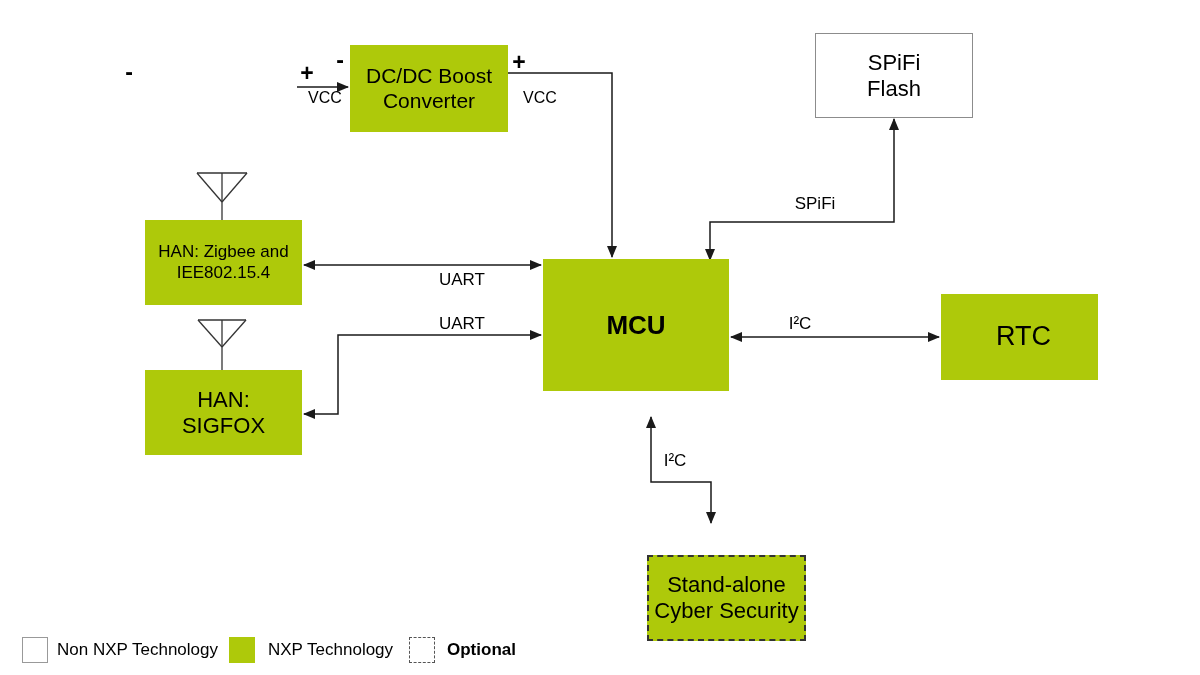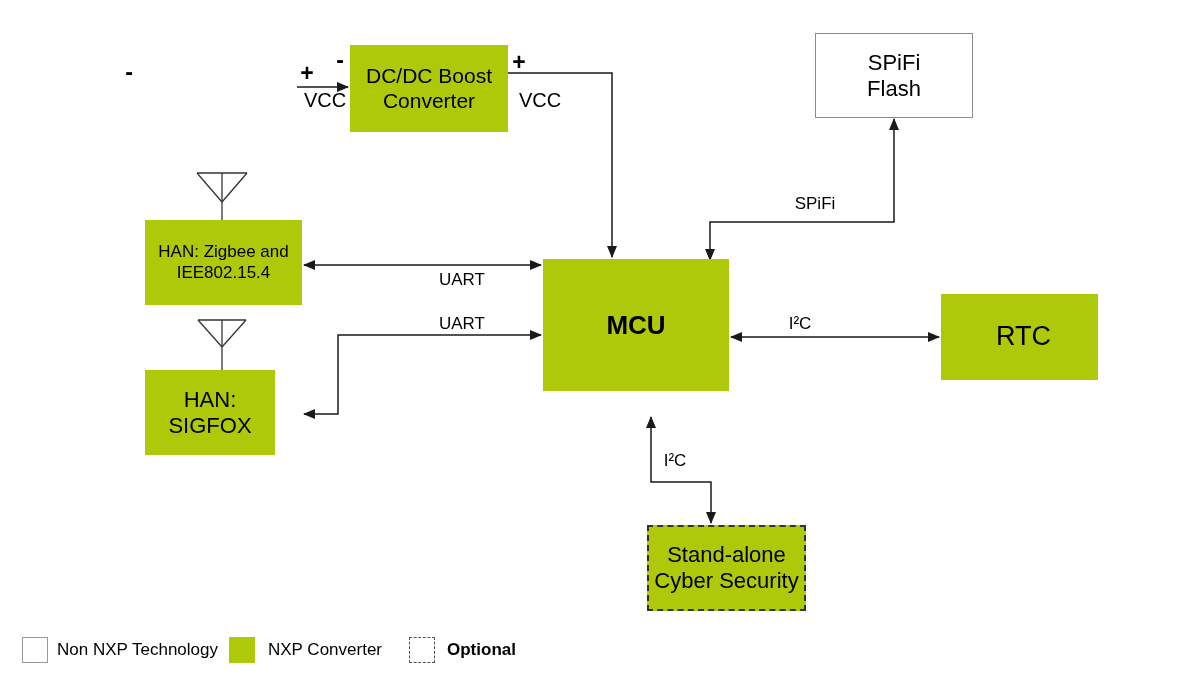--- a/index.html
+++ b/index.html
@@ -7,24 +7,24 @@
   body { font-family:"Liberation Sans", sans-serif; background:#fff; }
   #canvas { position:relative; width:1200px; height:675px; background:#ffffff; overflow:hidden; }
   #wires { position:absolute; left:0; top:0; width:1200px; height:675px; }
   .block {
     position:absolute; display:flex; align-items:center; justify-content:center;
     text-align:center; color:#000; white-space:pre-line; line-height:1.18;
     box-sizing:border-box;
   }
   .green  { background:var(--green); }
   .outline{ background:#fff; border:1.5px solid #8c8c8c; }
-  .dashed { background:var(--green); border:2px dashed #333; }
+  .dashed { background:var(--green); border:2px dashed #333;margin-top:30px; }
   .wire-label {
     position:absolute; transform:translateX(-50%); color:#000;
-    font-size:20px; white-space:nowrap;
+    font-size:16px; white-space:nowrap;
   }
   .sign { font-size:23px; font-weight:bold; }
   .legend-swatch { position:absolute; width:26px; height:26px; box-sizing:border-box; }
   .legend-label {
     position:absolute; height:26px; display:flex; align-items:center;
     font-size:17px; color:#000; white-space:nowrap;
   }
 </style>
 </head>
 <body>
@@ -76,21 +76,21 @@
   <div class="block outline" style="left:815px; top:33px; width:158px; height:85px; font-size:22px;">
     <span>SPiFi
 Flash</span>
   </div>
 
   <div class="block green" style="left:145px; top:220px; width:157px; height:85px; font-size:17px;">
     <span>HAN: Zigbee and
 IEE802.15.4</span>
   </div>
 
-  <div class="block green" style="left:145px; top:370px; width:130px; height:85px; font-size:22px;">
+  <div class="block green" style="left:145px; top:370px; width:157px; height:85px; font-size:22px;">
     <span>HAN:
 SIGFOX</span>
   </div>
 
   <div class="block green" style="left:543px; top:259px; width:186px; height:132px; font-size:26px; font-weight:bold;">
     <span>MCU</span>
   </div>
 
   <div class="block green" style="left:941px; top:294px; width:157px; height:86px; font-size:27px;padding-left:8px;">
     <span>RTC</span>
@@ -115,19 +115,19 @@
   <div class="wire-label" style="left:815px; top:194px; font-size:17px;">SPiFi</div>
 
   <div class="wire-label" style="left:800px; top:314px; font-size:17px;">I²C</div>
   <div class="wire-label" style="left:675px; top:451px; font-size:17px;">I²C</div>
 
   <div>
     <div class="legend-swatch" style="left:22px; top:637px; background:#fff; border:1.5px solid #999;"></div>
     <div class="legend-label" style="left:57px; top:637px;">Non NXP Technology</div>
 
     <div class="legend-swatch green" style="left:229px; top:637px;"></div>
-    <div class="legend-label" style="left:268px; top:637px;">NXP Converter</div>
+    <div class="legend-label" style="left:268px; top:637px;">NXP Technology</div>
 
     <div class="legend-swatch" style="left:409px; top:637px; background:#fff; border:1.5px dashed #555;"></div>
     <div class="legend-label" style="left:447px; top:637px;font-weight:bold;">Optional</div>
   </div>
 
 </div>
 
 </body></html>

